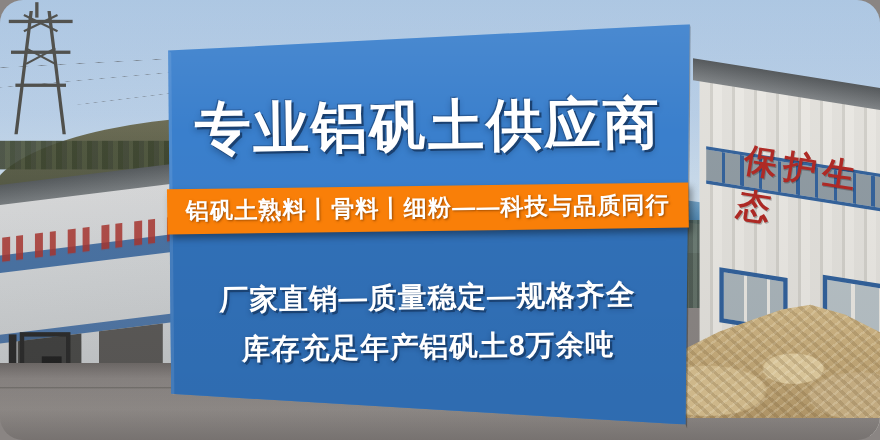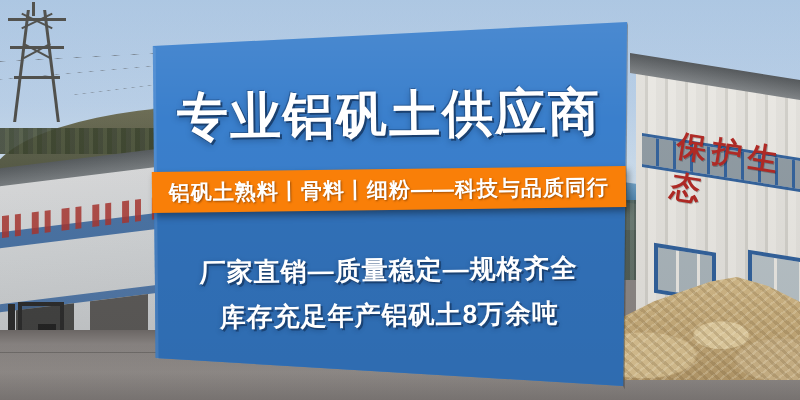--- a/index.html
+++ b/index.html
@@ -1,21 +1,21 @@
 <!DOCTYPE html>
 <html><head>
 <meta charset="utf-8">
 <style>
   html,body{margin:0;padding:0;}
   body{
     width:800px;height:400px;overflow:hidden;
     font-family:"Liberation Sans","DejaVu Sans",sans-serif;
     background:#8a8583;
   }
-  .banner{position:relative;width:800px;height:400px;overflow:hidden;}
+  .banner{position:relative;width:800px;height:400px;overflow:hidden;border-radius:21px;}
 
   
   .photo{position:absolute;inset:0;overflow:hidden;}
   .sky{position:absolute;left:0;top:0;width:800px;height:230px;
        background:linear-gradient(180deg,#a9c4e1 0%,#b8cfe8 45%,#cfe0ef 80%,#dfe8f0 100%);}
   .ground{position:absolute;left:0;bottom:0;width:800px;height:70px;
        background:linear-gradient(180deg,#6f6a68 0%,#8b8684 20%,#938e8b 60%,#7e7977 100%);}
   .ground:after{content:"";position:absolute;left:0;top:22px;width:800px;height:1px;
        background:rgba(60,56,54,.35);}
 

